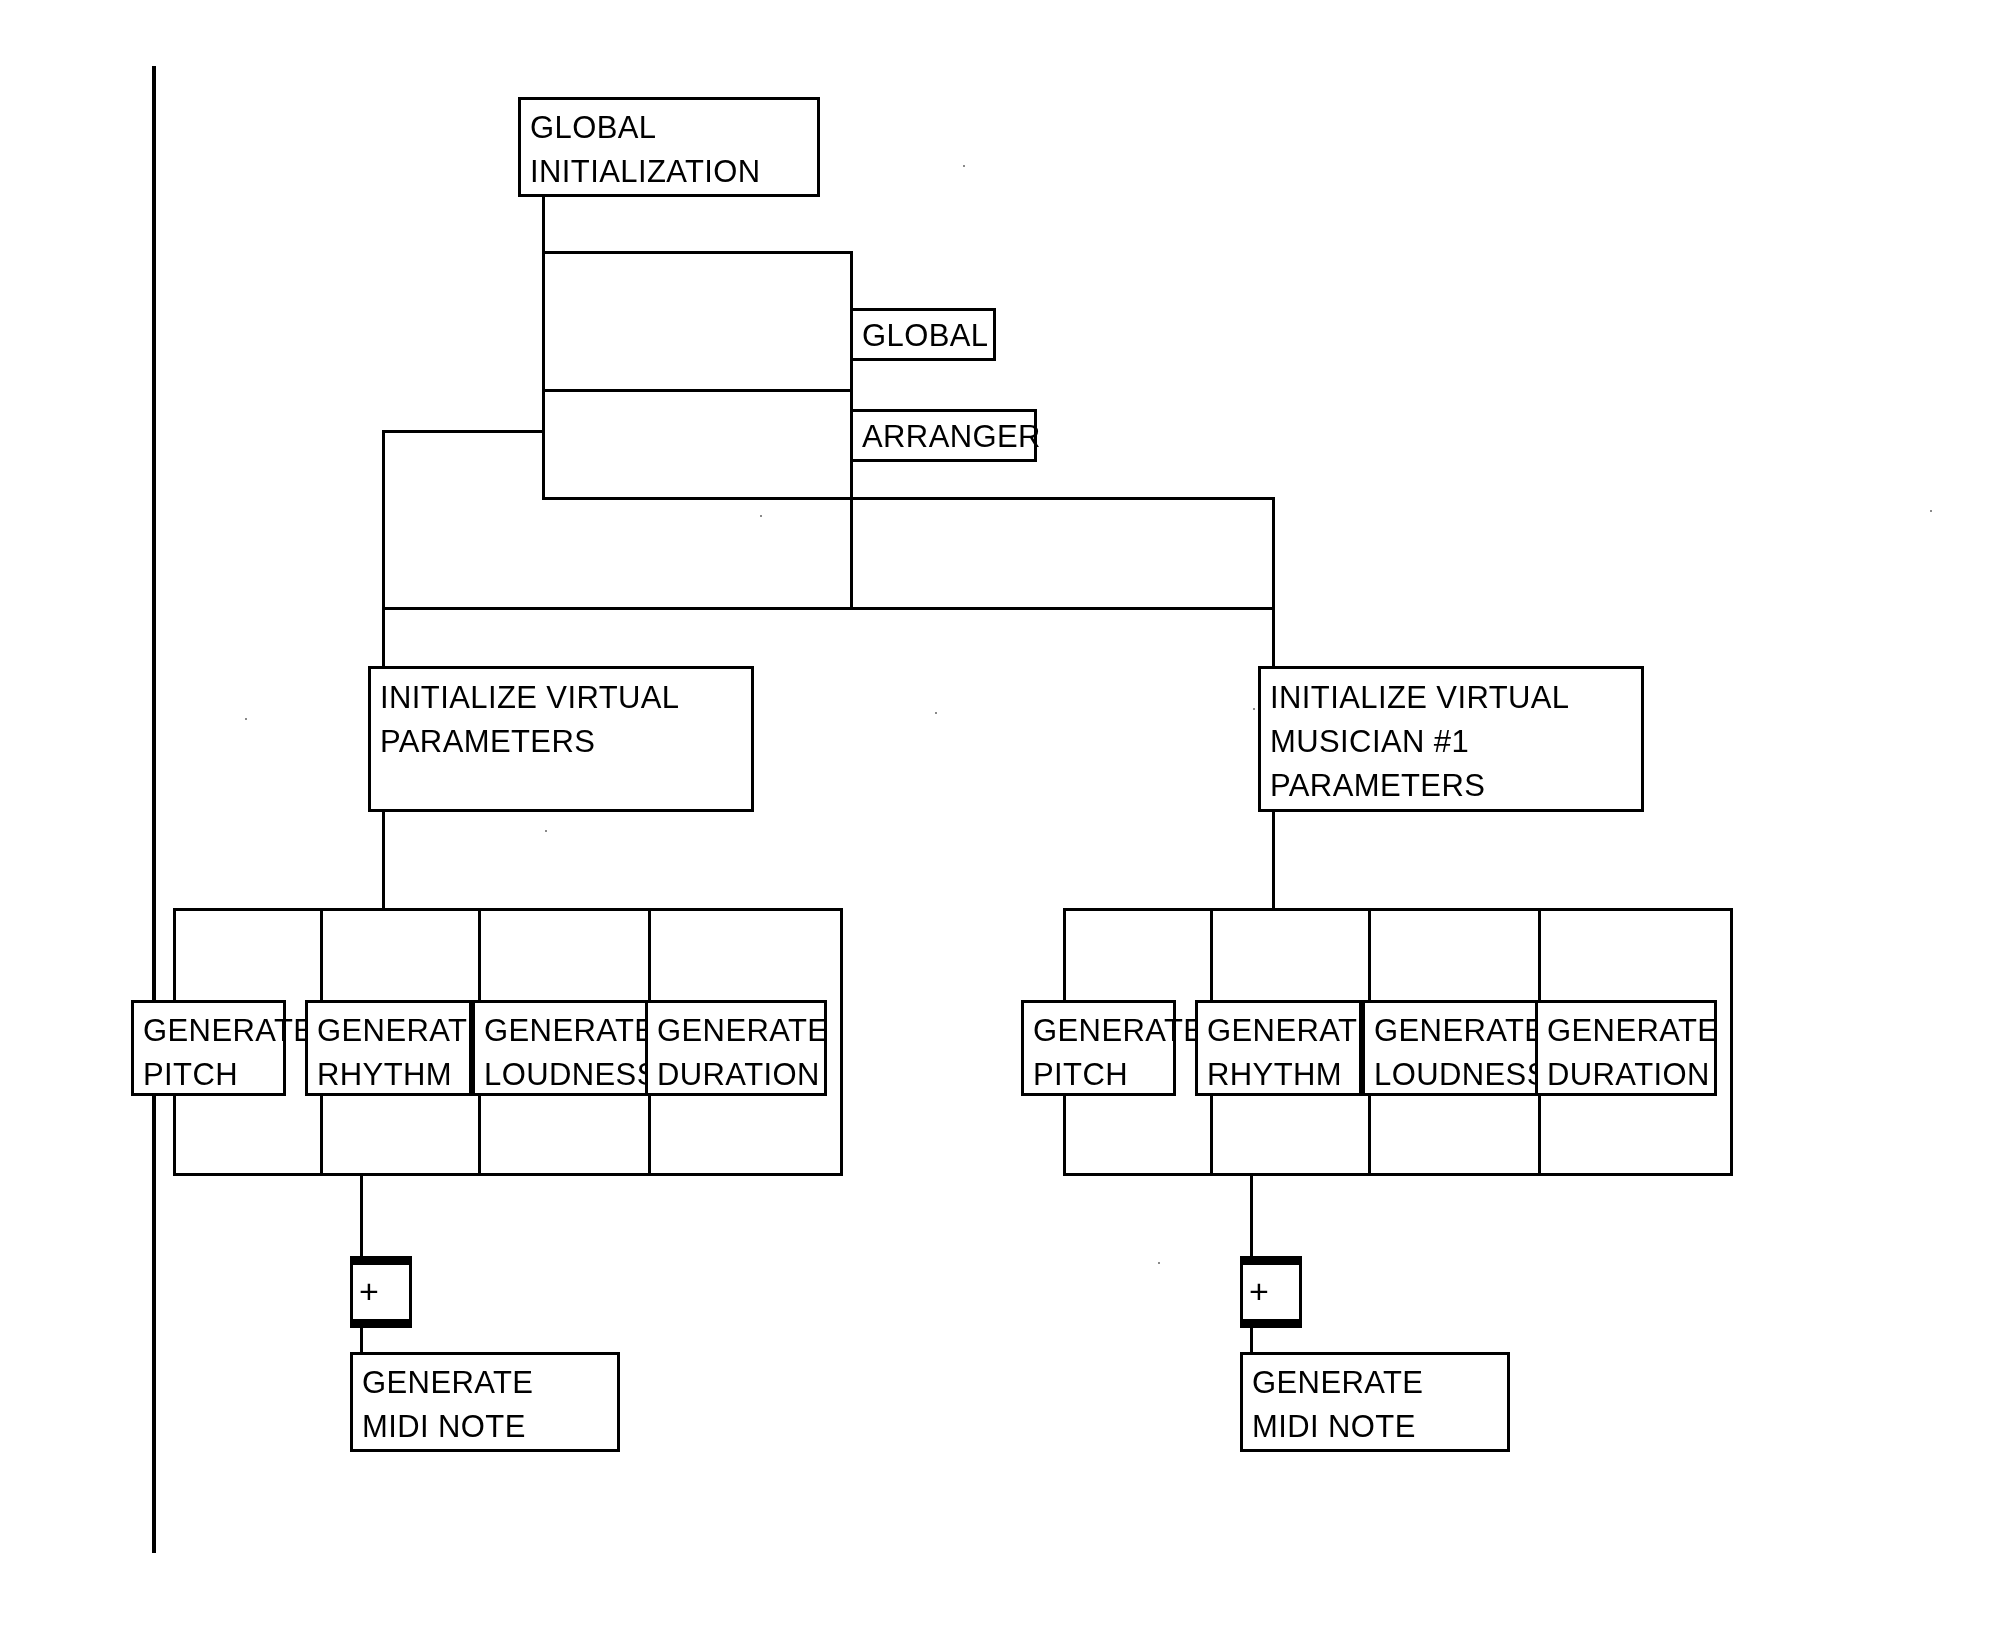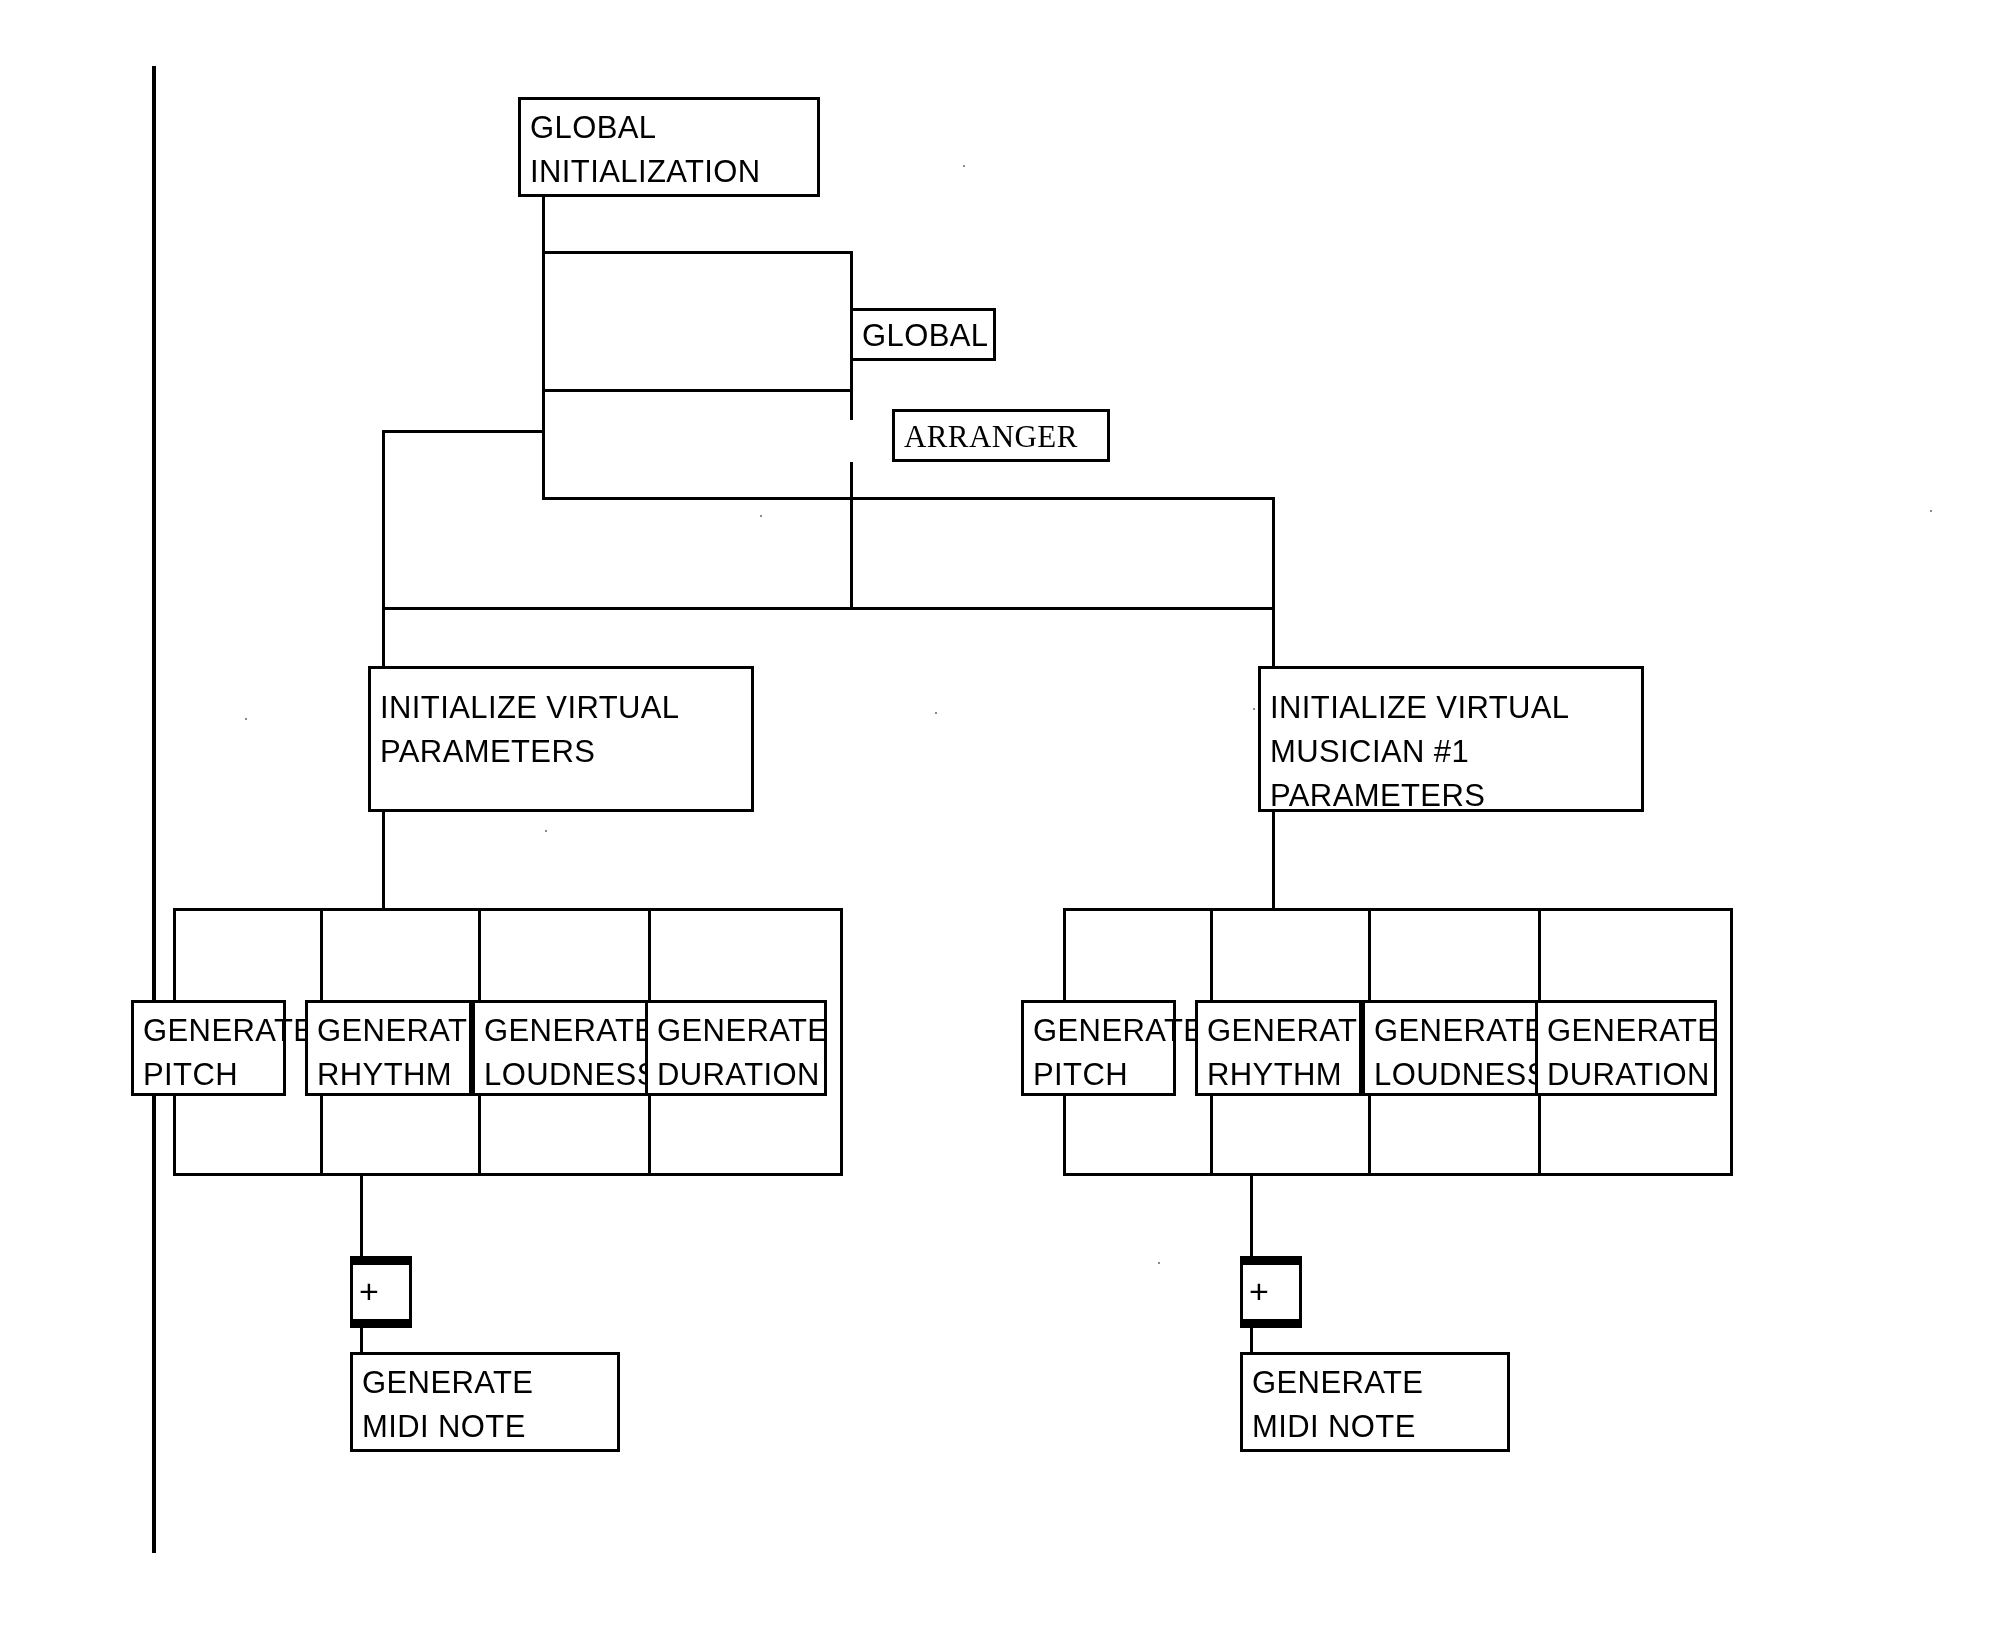--- a/index.html
+++ b/index.html
@@ -30,21 +30,21 @@
     letter-spacing: 0.4px;
     z-index: 30;
   }
   .box .line {
     display: block;
     white-space: nowrap;
   }
 
   .lbl-1l { font-size: 31px; line-height: 40px; padding: 5px 8px 5px 9px; }
   .lbl-2l { font-size: 31px; line-height: 44px; padding: 6px 8px 6px 9px; }
-  .lbl-3l { font-size: 31px; line-height: 44px; padding: 17px 8px 6px 9px; }
+  .lbl-3l { font-size: 31px; line-height: 44px; padding: 7px 8px 6px 9px; }
 
   
   .hline {
     position: absolute;
     background: #000;
     height: 3px;
     z-index: 10;
   }
   .vline {
     position: absolute;
@@ -130,21 +130,21 @@
   <div class="vline" style="left:850px; top:251px; height:60px;"></div>
 
   <div class="box lbl-1l" style="left:850px; top:308px; width:146px; height:53px;">
     <span class="line">GLOBAL</span>
   </div>
 
   <div class="vline" style="left:850px; top:361px; height:59px;"></div>
 
   <div class="hline" style="left:542px; top:389px; width:311px;"></div>
 
-  <div class="box lbl-1l" style="left:892px; top:409px; width:218px; height:53px;font-family:Liberation Serif, serif;">
+  <div class="box lbl-1l" style="left:850px; top:409px; width:187px; height:53px;">
     <span class="line">ARRANGER</span>
   </div>
 
   <div class="vline" style="left:850px; top:462px; height:148px;"></div>
 
   <div class="hline" style="left:542px; top:497px; width:733px;"></div>
 
   <div class="vline" style="left:1272px; top:497px; height:112px;"></div>
 
   <div class="vline" style="left:382px; top:430px; height:180px;"></div>

